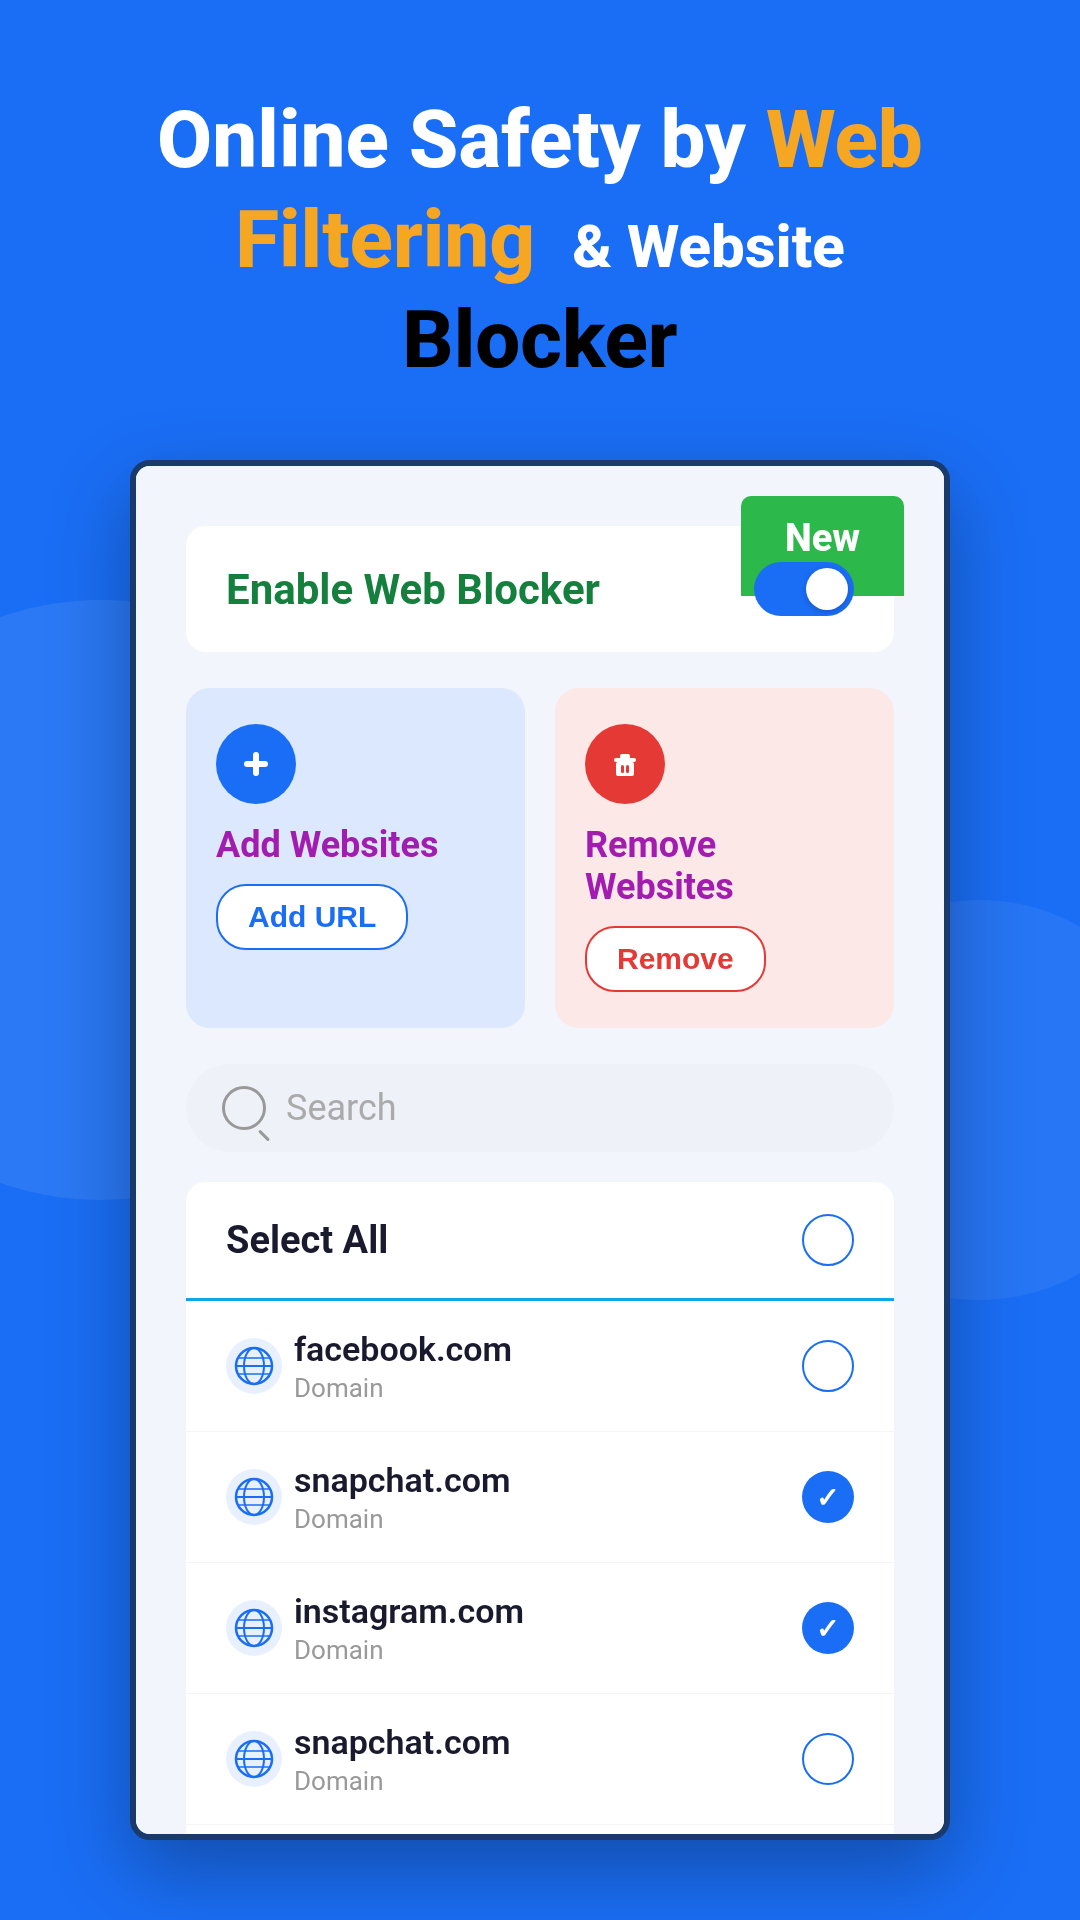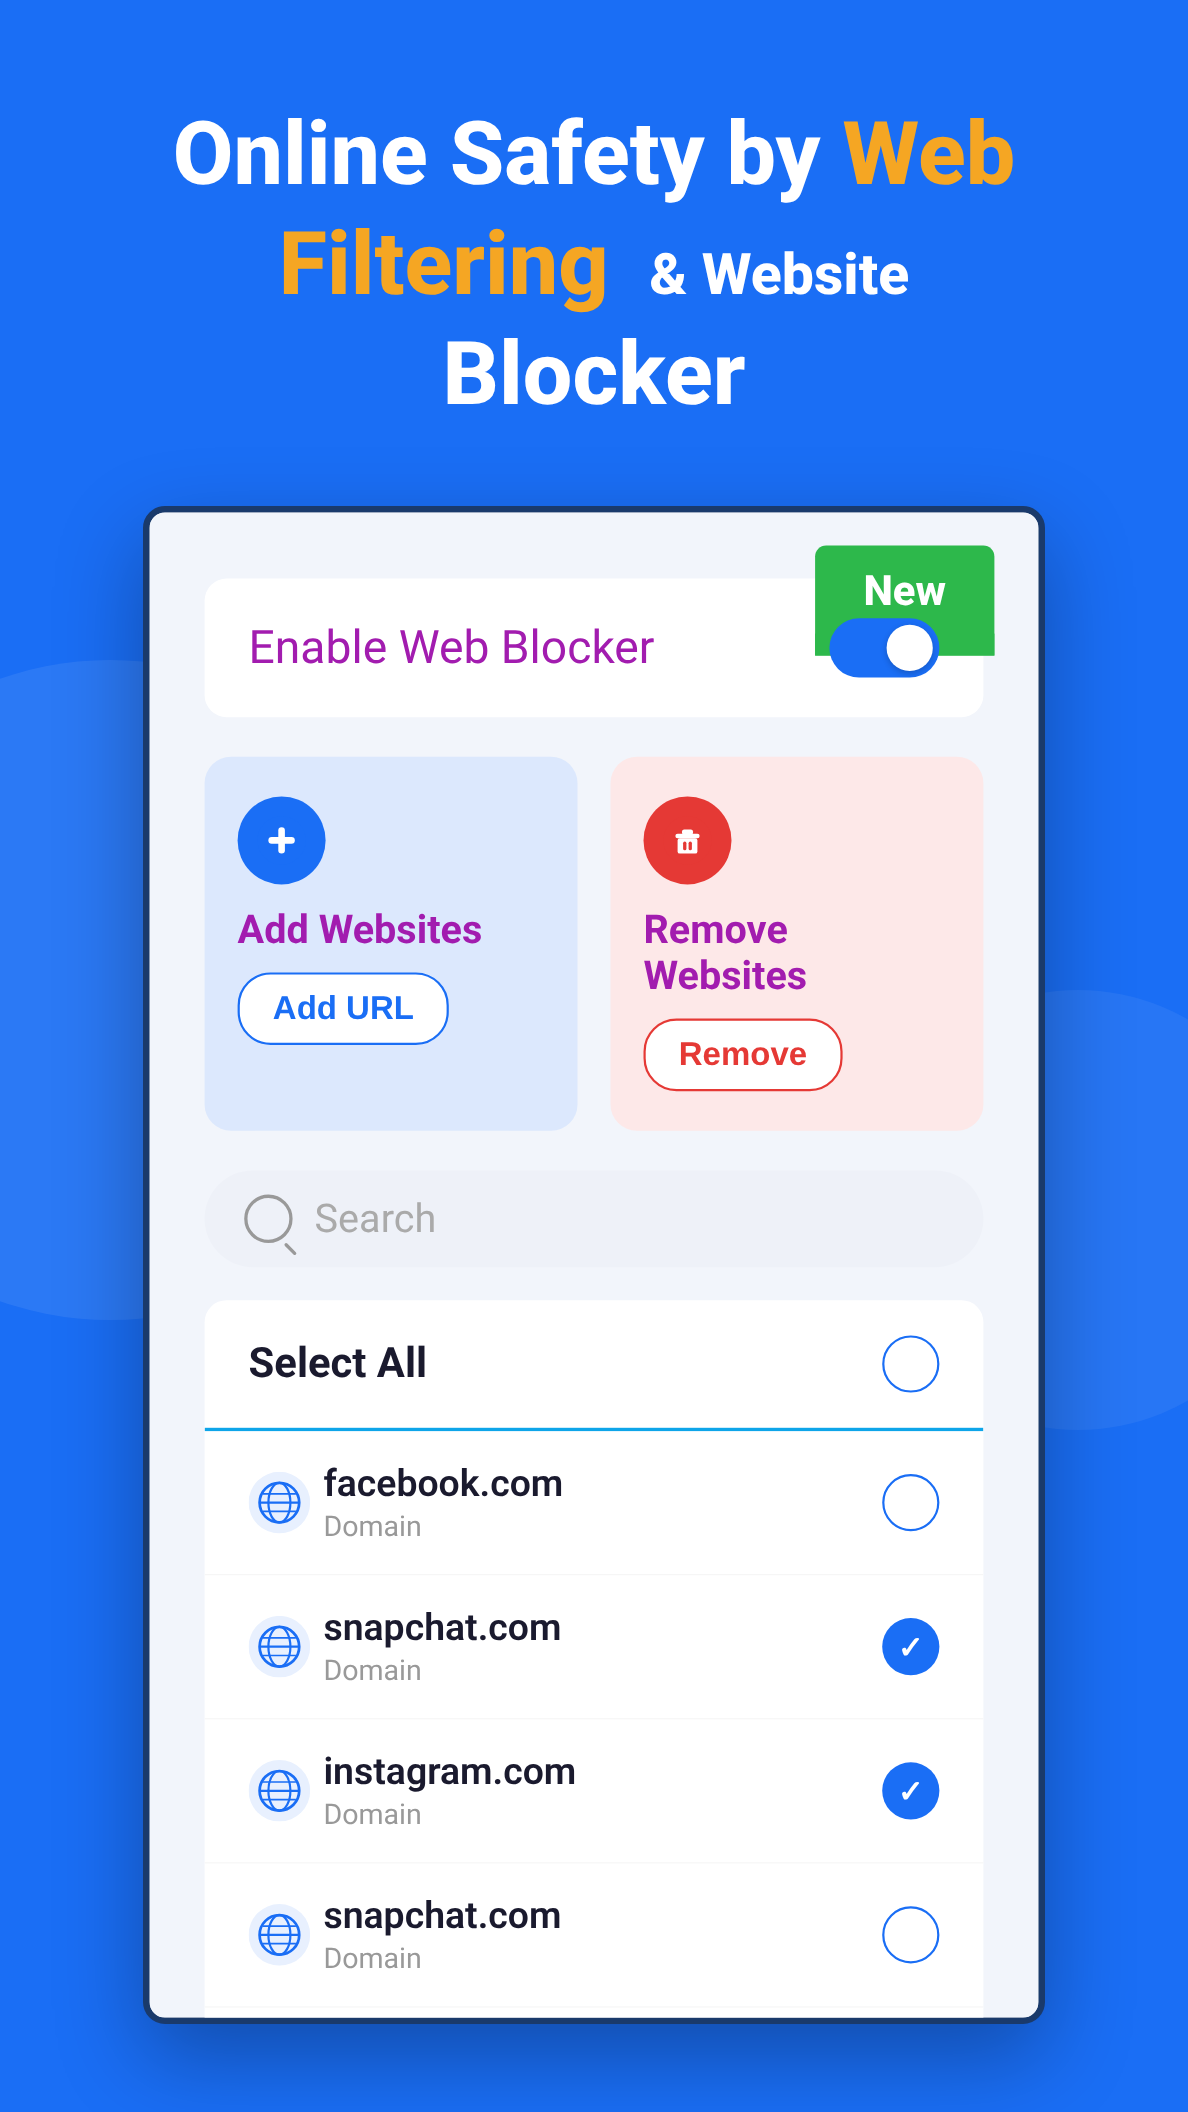--- a/index.html
+++ b/index.html
@@ -84,22 +84,22 @@
       align-items: center;
       justify-content: space-between;
       background: white;
       border-radius: 20px;
       padding: 36px 40px;
       margin-bottom: 36px;
     }
 
     .enable-label {
       font-size: 42px;
-      font-weight: 400;
-      color: #a21caf;
+      font-weight: 700;
+      color: #15803d;
     }
 
     
     .toggle {
       width: 100px;
       height: 54px;
       background: #1a6ef5;
       border-radius: 27px;
       position: relative;
       flex-shrink: 0;
@@ -307,22 +307,22 @@
 <body>
 
 <div class="bg-circle-left"></div>
 <div class="bg-circle-right"></div>
 
 <div class="page-wrapper">
 
   <div class="header-title">
     <span style="font-size:80px;font-weight:800;color:white;">Online Safety by <span style="color:#f5a623;">Web</span></span><br>
     <span style="font-size:80px;font-weight:800;color:#f5a623;">Filtering</span>
-    <span style="font-size:52px;font-weight:800;color:white;margin-left:33px;"> &amp; Website</span><br>
-    <span style="font-size:80px;font-weight:800;color:#ffffff;">Blocker</span>
+    <span style="font-size:60px;font-weight:800;color:white;margin-left:33px;"> &amp; Website</span><br>
+    <span style="font-size:80px;font-weight:800;color:#000000;">Blocker</span>
   </div>
 
   <div class="phone-mockup">
 
     <div class="new-badge-wrapper">
       <div style="position:relative; display:inline-block;">
         <div style="background:#2db84b; color:white; font-size:38px; font-weight:800; padding:20px 44px 36px 44px; border-radius:10px 10px 0 0; position:relative;">
           <span>New</span>
           <div style="position:absolute; bottom:0; left:0; right:0; height:20px; background:#2db84b;"></div>
           <div style="position:absolute; bottom:-18px; left:50%; transform:translateX(-50%); width:0; height:0; border-left:30px solid transparent; border-right:30px solid transparent; border-top:20px solid #2db84b;"></div>

